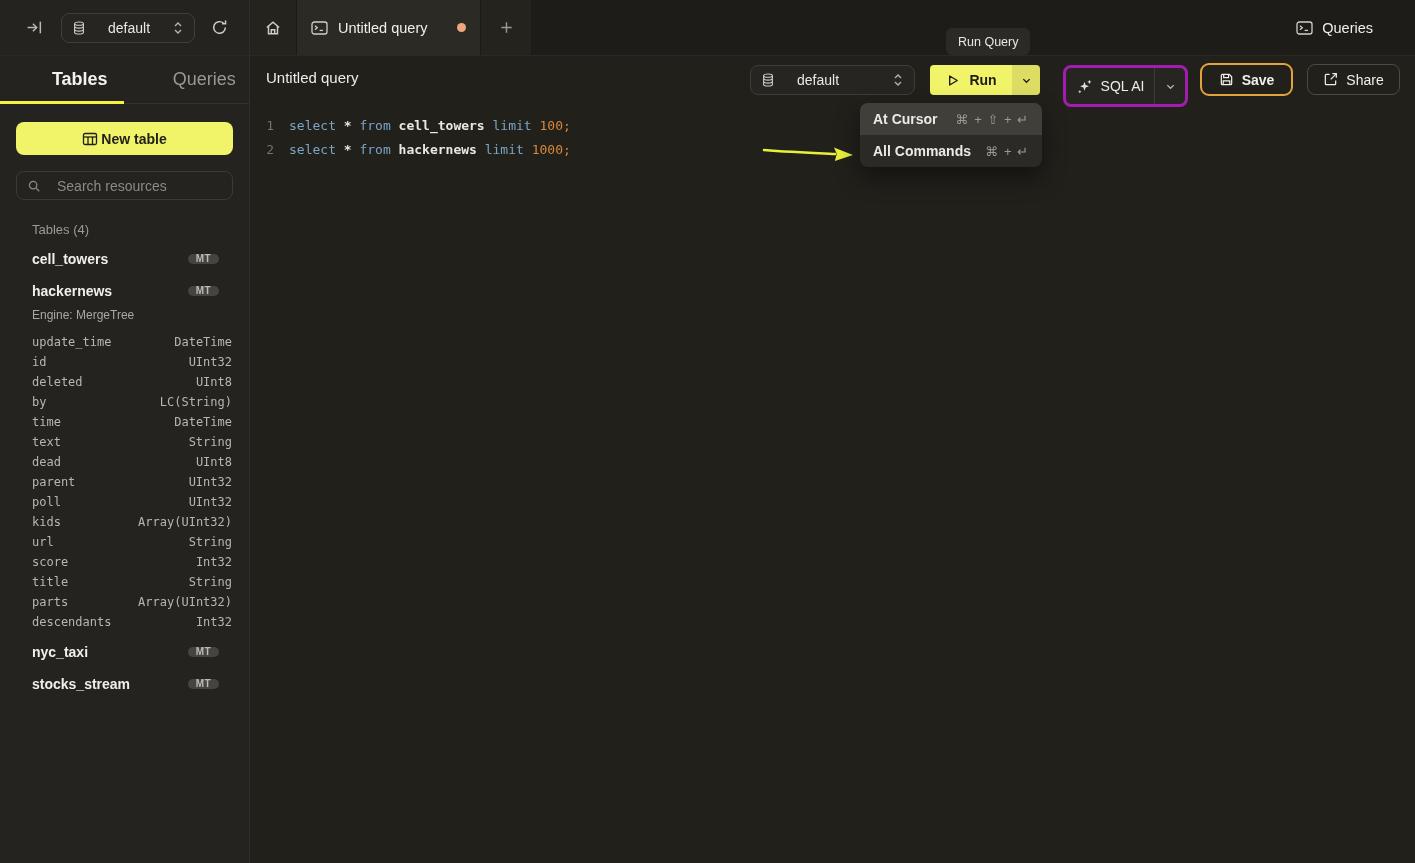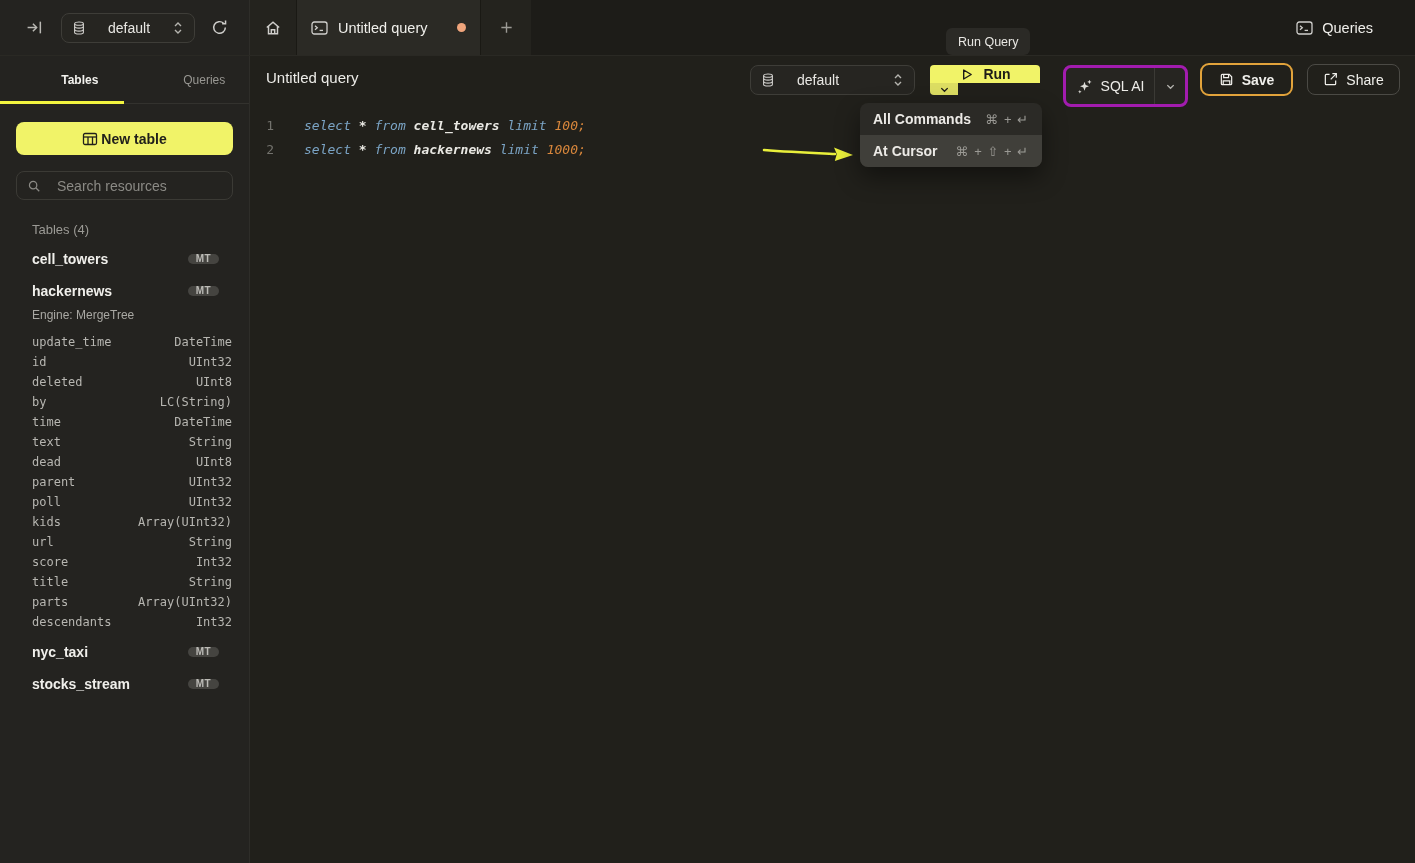--- a/index.html
+++ b/index.html
@@ -42,21 +42,21 @@
   .queries-top { position:absolute; right:36px; top:0; height:55px; background:none;
                  border:none; display:flex; align-items:center; gap:9px; cursor:pointer;
                  color:#f0efeb; font-size:14.5px; }
   .queries-top .ticon { color:#cfcecb; display:flex; }
 
   
   .sidebar { position:absolute; left:0; top:56px; width:250px; height:807px;
              background:#242320; border-right:1px solid #2e2d29; overflow:hidden; }
   .side-tabs { position:relative; height:48px; border-bottom:1px solid #33322e; display:flex; }
   .side-tab { width:125px; display:flex; align-items:center; justify-content:center;
-              font-size:12px; color:#989792; cursor:pointer;margin-left:35px; }
+              font-size:18px; color:#989792; cursor:pointer;margin-left:35px; }
   .side-tab.active { color:#f3f2ee; font-weight:700; }
   .side-tab-underline { position:absolute; left:0; bottom:-1px; width:124px; height:3px;
                         background:#f2f43f; }
 
   .new-table { margin:18px 16px 0; width:217px; height:33px; background:#f1f368;
                border:none; border-radius:8px; display:flex; align-items:center;
                justify-content:center; gap:3px; font-size:14px; font-weight:600;
                color:#21201b; cursor:pointer; }
   .search-box { margin:16px 16px 0; height:29px; border:1px solid #3b3a35; border-radius:8px;
                 display:flex; align-items:center; gap:14px; padding:0 10px; color:#8b8a85; }
@@ -76,21 +76,21 @@
   .col-name { flex:1; }
 
   
   .main { position:absolute; left:250px; top:56px; width:1165px; height:807px; background:#21201b; }
   .toolbar { position:relative; height:48px; }
   .qtitle { position:absolute; left:16px; top:13px; font-size:15px; color:#edece8; }
   .db2 { position:absolute; left:500px; top:9px; width:165px; height:30px; }
   .db2 .caret-ud { margin-left:auto; color:#b5b4af; display:flex; }
 
   .run-group { position:absolute; left:680px; top:9px; width:110px; height:30px;
-               display:flex; border-radius:4px; overflow:hidden;flex-direction:column; }
+               display:flex; border-radius:4px; overflow:hidden; }
   .run-main { flex:1; background:#f1f368; border:none; display:flex; align-items:center;
               justify-content:center; gap:9px; font-size:14px; font-weight:600;
               color:#1d1c17; cursor:pointer; }
   .run-caret { width:28px; background:#dcdd62; border:none; display:flex; align-items:center;
                justify-content:center; color:#1d1c17; cursor:pointer; }
 
   .sqlai-group { position:absolute; left:813px; top:9px; width:125px; height:42px; display:flex;
                  background:#262521; border:3px solid #a21caf; border-radius:8px; overflow:hidden; }
   .sqlai-main { flex:1; background:none; border:none; display:flex; align-items:center;
                 justify-content:center; gap:8px; color:#edece8; font-size:14px; cursor:pointer; }
@@ -102,21 +102,21 @@
               border:2px solid #e2a33b; border-radius:9px; display:flex; align-items:center;
               justify-content:center; gap:8px; color:#f0efeb; font-size:14px; font-weight:600; cursor:pointer; }
   .share-btn { position:absolute; left:1057px; top:8px; width:93px; height:31px; background:none;
                border:1px solid #4b4a45; border-radius:8px; display:flex; align-items:center;
                justify-content:center; gap:8px; color:#f0efeb; font-size:14px; cursor:pointer; }
 
   .editor { position:absolute; left:0; top:48px; right:0; bottom:0; padding-top:10px;
             font-family:"DejaVu Sans Mono", monospace; font-size:13px; cursor:text; }
   .code-line { height:24px; line-height:24px; white-space:pre; display:flex; }
   .ln { width:24px; text-align:right; color:#73726d; flex:none; }
-  .code { margin-left:30px;font-style:italic; }
+  .code { margin-left:15px; }
   .tok-kw { color:#7ba4c5; }
   .tok-wt { color:#e9e8e3; font-weight:700; }
   .tok-num { color:#d9873c; }
 
   
   .tooltip { position:absolute; left:946px; top:28px; height:27px; padding:0 12px;
              background:#2b2a26; border-radius:6px; display:flex; align-items:center;
              font-size:12.5px; color:#e8e7e3; z-index:5; }
   .menu { position:absolute; left:860px; top:103px; width:182px; background:#2b2a26;
           border-radius:8px; box-shadow:0 10px 24px rgba(0,0,0,.45); z-index:6; overflow:hidden; }
@@ -386,25 +386,25 @@
   </div>
 
   <div class="editor" id="editor">
       <div class="code-line"><span class="ln">1</span><span class="code"><span class="tok-kw">select </span><span class="tok-wt">* </span><span class="tok-kw">from </span><span class="tok-wt">cell_towers </span><span class="tok-kw">limit </span><span class="tok-num">100</span><span class="tok-num">;</span></span></div>
       <div class="code-line"><span class="ln">2</span><span class="code"><span class="tok-kw">select </span><span class="tok-wt">* </span><span class="tok-kw">from </span><span class="tok-wt">hackernews </span><span class="tok-kw">limit </span><span class="tok-num">1000</span><span class="tok-num">;</span></span></div>
     </div>
 </div>
 
 <div class="tooltip">Run Query</div>
 <div class="menu" id="run-menu">
+    <div class="menu-item hl">
+      <span class="menu-label">At Cursor</span>
+      <span class="menu-shortcut">⌘ + ⇧ + ↵</span>
+    </div>
     <div class="menu-item">
       <span class="menu-label">All Commands</span>
       <span class="menu-shortcut">⌘ + ↵</span>
-    </div>
-    <div class="menu-item hl">
-      <span class="menu-label">At Cursor</span>
-      <span class="menu-shortcut">⌘ + ⇧ + ↵</span>
     </div>
   </div>
 <svg class="arrow-svg" width="95" height="26" viewBox="0 0 95 26">
   <path d="M2 9c25 2 49 3 71 4" stroke="#e9ef3b" stroke-width="2.6" fill="none" stroke-linecap="round"></path>
   <path d="M91 14 72 6.5l2.8 6.6-2 6.9z" fill="#e9ef3b"></path>
 </svg>
 
 </body></html>

